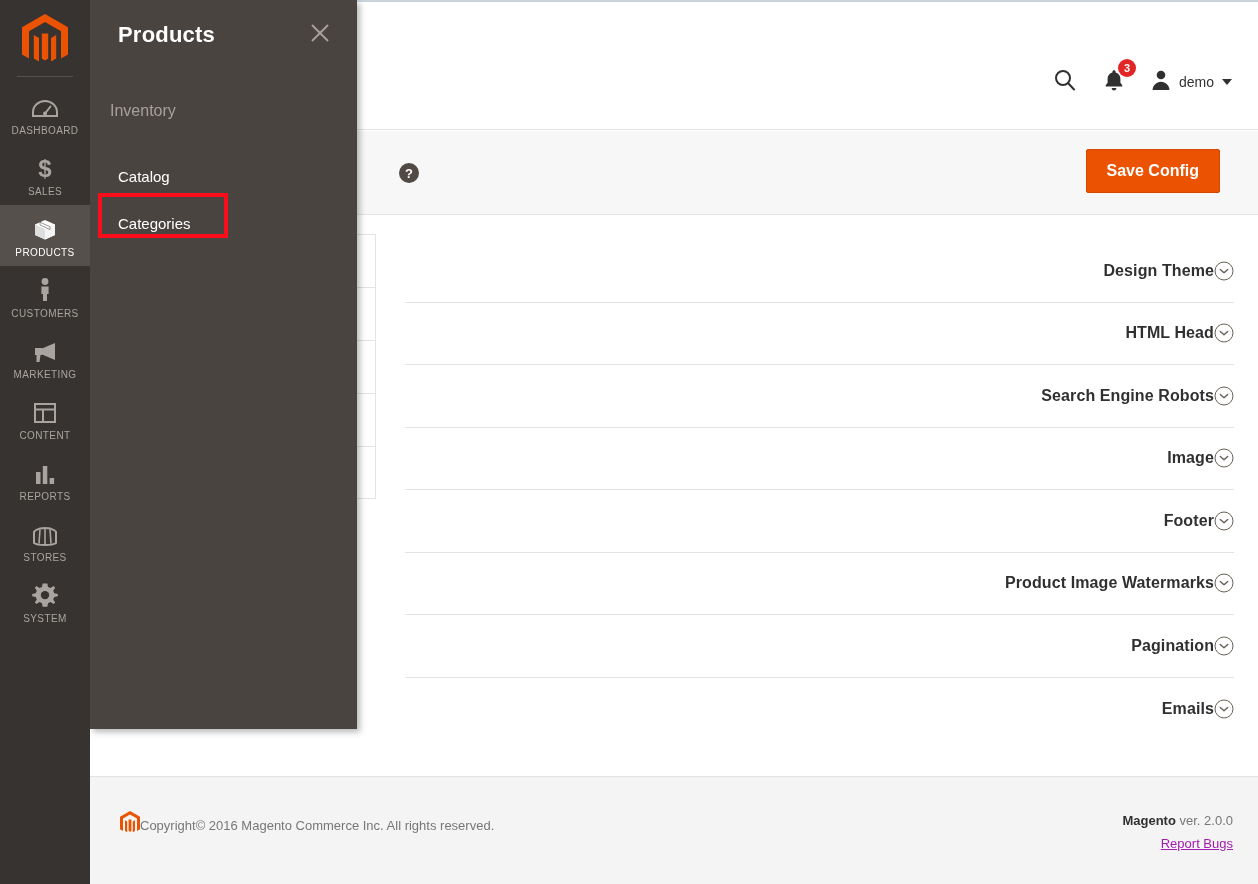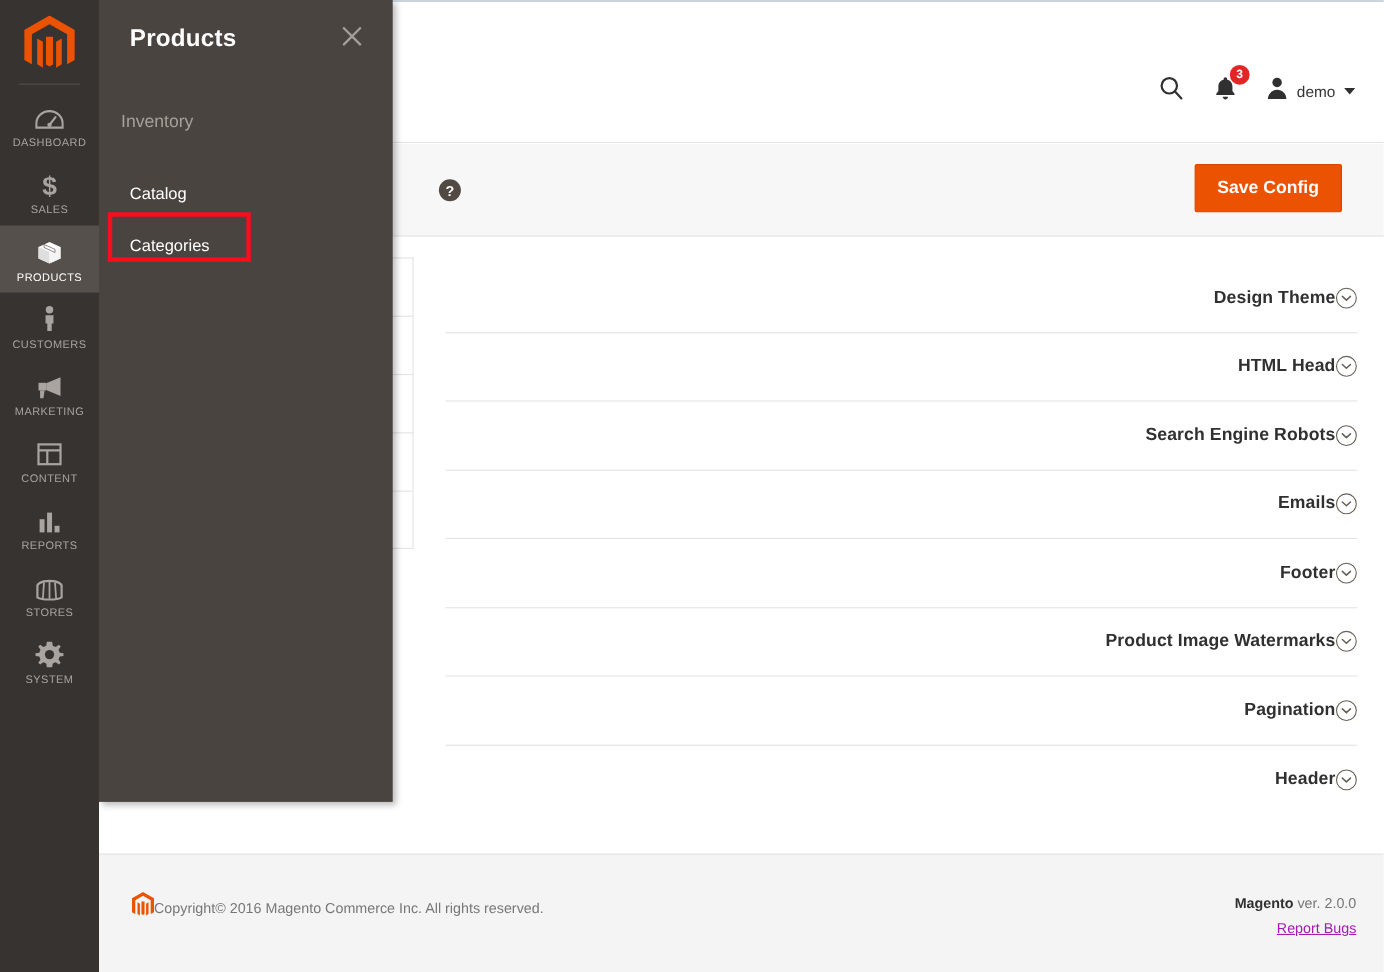--- a/index.html
+++ b/index.html
@@ -403,61 +403,61 @@
         <span class="section-title">Search Engine Robots</span>
         <span class="chevron-circle">
           <svg width="20" height="20" viewBox="0 0 20 20">
             <circle cx="10" cy="10" r="9" fill="none" stroke="#676056" stroke-width="1"></circle>
             <path d="M6.3 8.4 L10 11.8 L13.7 8.4" fill="none" stroke="#676056" stroke-width="1.4" stroke-linecap="round" stroke-linejoin="round"></path>
           </svg>
         </span>
       </div>
 
       <div class="section-row">
+        <span class="section-title">Image</span>
+        <span class="chevron-circle">
+          <svg width="20" height="20" viewBox="0 0 20 20">
+            <circle cx="10" cy="10" r="9" fill="none" stroke="#676056" stroke-width="1"></circle>
+            <path d="M6.3 8.4 L10 11.8 L13.7 8.4" fill="none" stroke="#676056" stroke-width="1.4" stroke-linecap="round" stroke-linejoin="round"></path>
+          </svg>
+        </span>
+      </div>
+
+      <div class="section-row">
+        <span class="section-title">Footer</span>
+        <span class="chevron-circle">
+          <svg width="20" height="20" viewBox="0 0 20 20">
+            <circle cx="10" cy="10" r="9" fill="none" stroke="#676056" stroke-width="1"></circle>
+            <path d="M6.3 8.4 L10 11.8 L13.7 8.4" fill="none" stroke="#676056" stroke-width="1.4" stroke-linecap="round" stroke-linejoin="round"></path>
+          </svg>
+        </span>
+      </div>
+
+      <div class="section-row">
+        <span class="section-title">Product Image Watermarks</span>
+        <span class="chevron-circle">
+          <svg width="20" height="20" viewBox="0 0 20 20">
+            <circle cx="10" cy="10" r="9" fill="none" stroke="#676056" stroke-width="1"></circle>
+            <path d="M6.3 8.4 L10 11.8 L13.7 8.4" fill="none" stroke="#676056" stroke-width="1.4" stroke-linecap="round" stroke-linejoin="round"></path>
+          </svg>
+        </span>
+      </div>
+
+      <div class="section-row">
+        <span class="section-title">Pagination</span>
+        <span class="chevron-circle">
+          <svg width="20" height="20" viewBox="0 0 20 20">
+            <circle cx="10" cy="10" r="9" fill="none" stroke="#676056" stroke-width="1"></circle>
+            <path d="M6.3 8.4 L10 11.8 L13.7 8.4" fill="none" stroke="#676056" stroke-width="1.4" stroke-linecap="round" stroke-linejoin="round"></path>
+          </svg>
+        </span>
+      </div>
+
+      <div class="section-row">
         <span class="section-title">Emails</span>
-        <span class="chevron-circle">
-          <svg width="20" height="20" viewBox="0 0 20 20">
-            <circle cx="10" cy="10" r="9" fill="none" stroke="#676056" stroke-width="1"></circle>
-            <path d="M6.3 8.4 L10 11.8 L13.7 8.4" fill="none" stroke="#676056" stroke-width="1.4" stroke-linecap="round" stroke-linejoin="round"></path>
-          </svg>
-        </span>
-      </div>
-
-      <div class="section-row">
-        <span class="section-title">Footer</span>
-        <span class="chevron-circle">
-          <svg width="20" height="20" viewBox="0 0 20 20">
-            <circle cx="10" cy="10" r="9" fill="none" stroke="#676056" stroke-width="1"></circle>
-            <path d="M6.3 8.4 L10 11.8 L13.7 8.4" fill="none" stroke="#676056" stroke-width="1.4" stroke-linecap="round" stroke-linejoin="round"></path>
-          </svg>
-        </span>
-      </div>
-
-      <div class="section-row">
-        <span class="section-title">Product Image Watermarks</span>
-        <span class="chevron-circle">
-          <svg width="20" height="20" viewBox="0 0 20 20">
-            <circle cx="10" cy="10" r="9" fill="none" stroke="#676056" stroke-width="1"></circle>
-            <path d="M6.3 8.4 L10 11.8 L13.7 8.4" fill="none" stroke="#676056" stroke-width="1.4" stroke-linecap="round" stroke-linejoin="round"></path>
-          </svg>
-        </span>
-      </div>
-
-      <div class="section-row">
-        <span class="section-title">Pagination</span>
-        <span class="chevron-circle">
-          <svg width="20" height="20" viewBox="0 0 20 20">
-            <circle cx="10" cy="10" r="9" fill="none" stroke="#676056" stroke-width="1"></circle>
-            <path d="M6.3 8.4 L10 11.8 L13.7 8.4" fill="none" stroke="#676056" stroke-width="1.4" stroke-linecap="round" stroke-linejoin="round"></path>
-          </svg>
-        </span>
-      </div>
-
-      <div class="section-row">
-        <span class="section-title">Header</span>
         <span class="chevron-circle">
           <svg width="20" height="20" viewBox="0 0 20 20">
             <circle cx="10" cy="10" r="9" fill="none" stroke="#676056" stroke-width="1"></circle>
             <path d="M6.3 8.4 L10 11.8 L13.7 8.4" fill="none" stroke="#676056" stroke-width="1.4" stroke-linecap="round" stroke-linejoin="round"></path>
           </svg>
         </span>
       </div>
 
     </div>
   </div>

